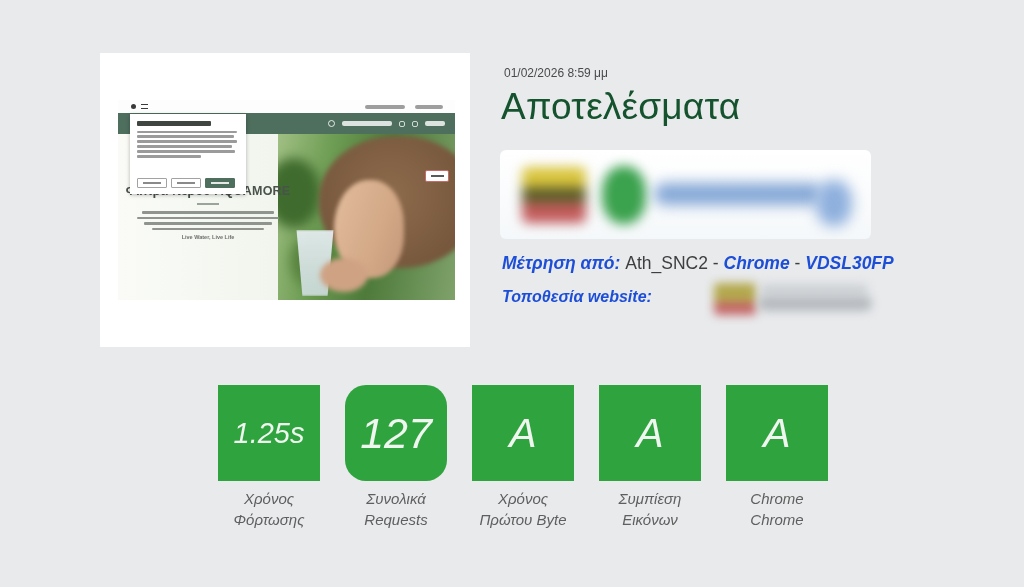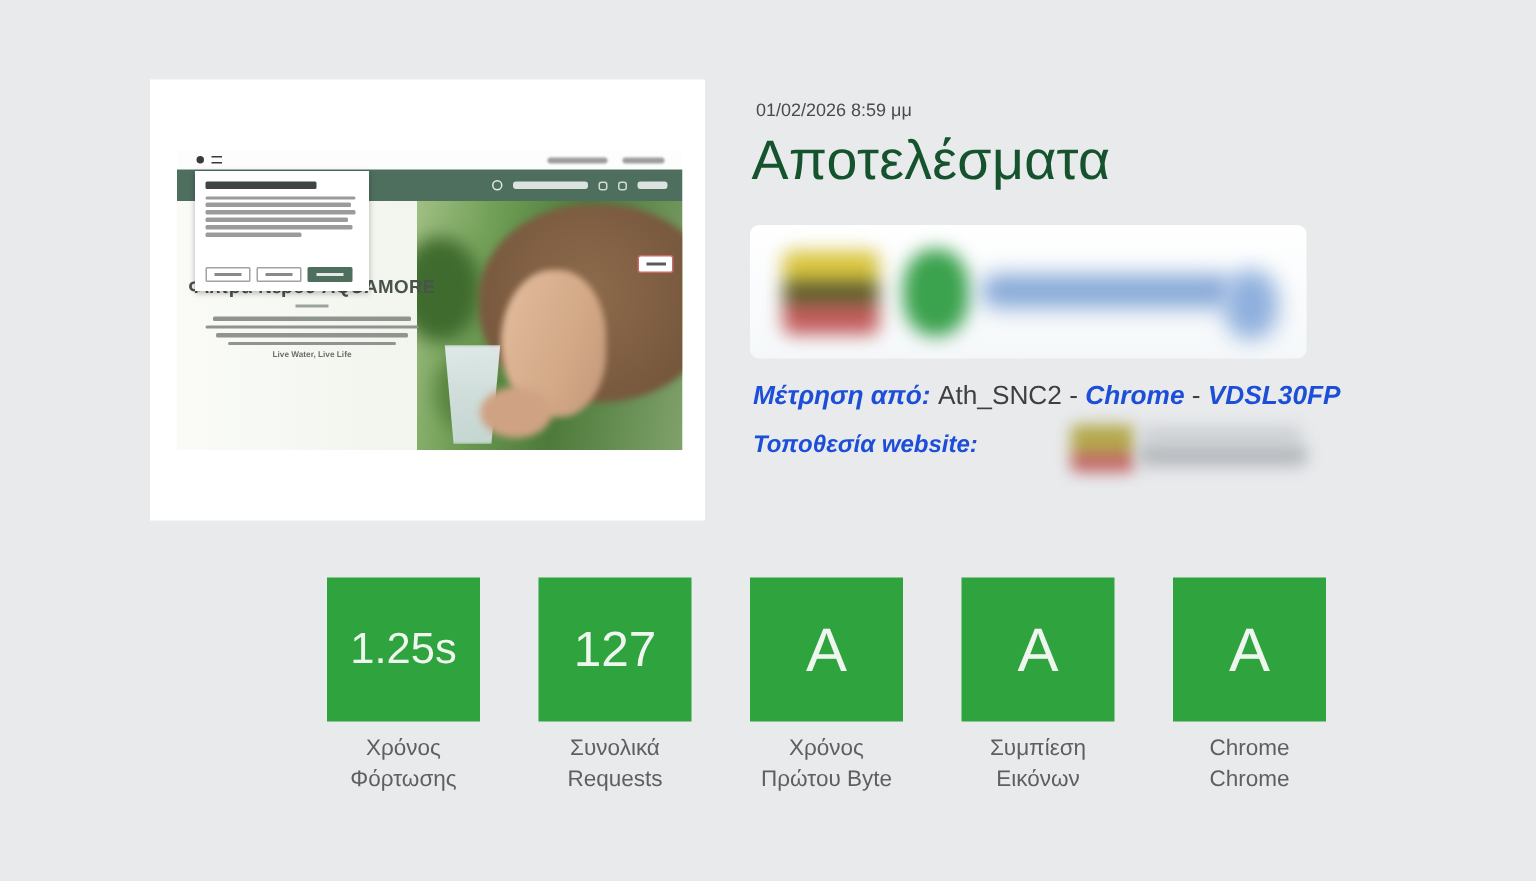--- a/index.html
+++ b/index.html
@@ -92,26 +92,26 @@
   .location-line { left:502px; top:288px; font-size:16px; color:#3f3f3f; }
 
   .loc-blur { left:712px; top:280px; width:160px; height:40px; }
   .loc-logo { left:2px; top:3px; width:42px; height:32px; border-radius:4px; overflow:hidden; filter:blur(5px); }
   .loc-logo .t { height:58%; background:#b3a84d; }
   .loc-logo .b { height:42%; background:#c46868; }
   .loc-bar1 { left:48px; top:4px; width:108px; height:12px; border-radius:6px; background:#ced1d5; filter:blur(5px); }
   .loc-bar2 { left:46px; top:16px; width:114px; height:15px; border-radius:7px; background:#b6babe; filter:blur(5px); }
 
   
-  .metrics { left:218px; top:385px; display:flex; gap:39px; }
+  .metrics { left:218px; top:385px; display:flex; gap:25px;font-style:italic; }
   .metric { width:102px; text-align:center; }
   .metric-box { width:102px; height:96px; background:#2ea33e;
     display:flex; align-items:center; justify-content:center; color:#eff6ef; }
   .metric-box.sm { font-size:29px; }
-  .metric-box.lg { font-size:33px; }
+  .metric-box.lg { font-size:43px;border-radius:21px; }
   .metric-box.grade { font-size:41px; }
   .metric-label { margin-top:7px; font-size:15px; color:#5f5f5f; line-height:1.4; }
 </style>
 </head>
 <body>
 
 <div class="abs thumb-card">
   <div class="abs mini">
 
     <div class="abs mini-topbar">

